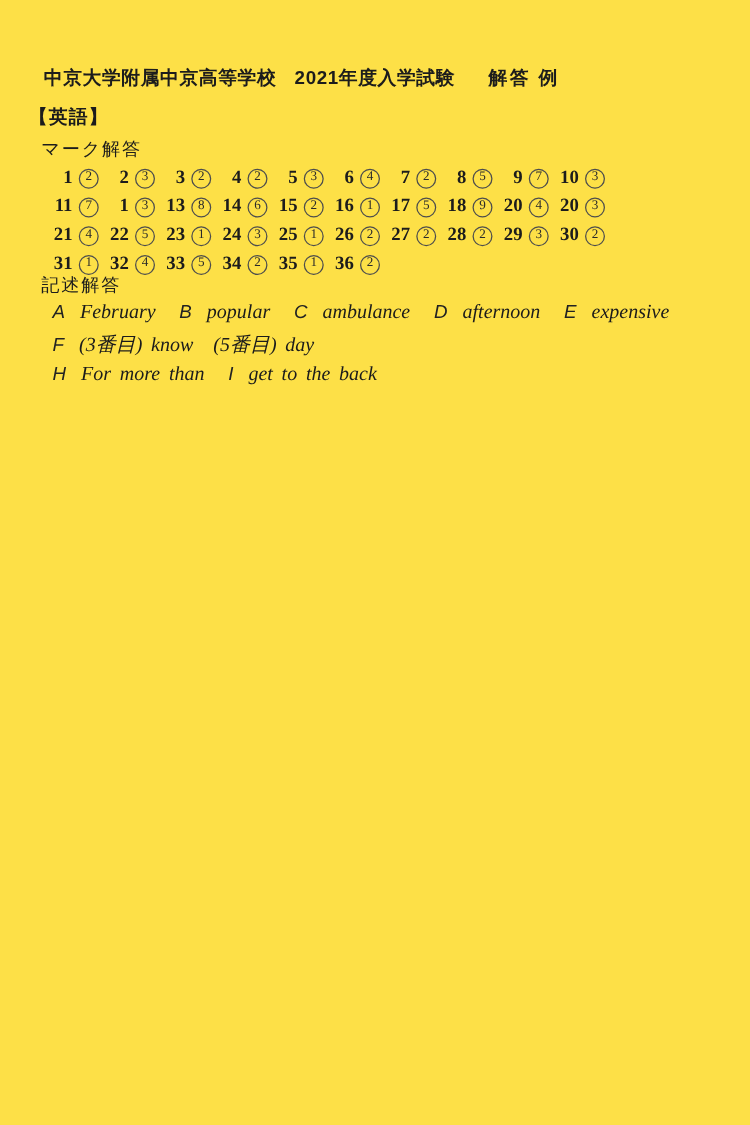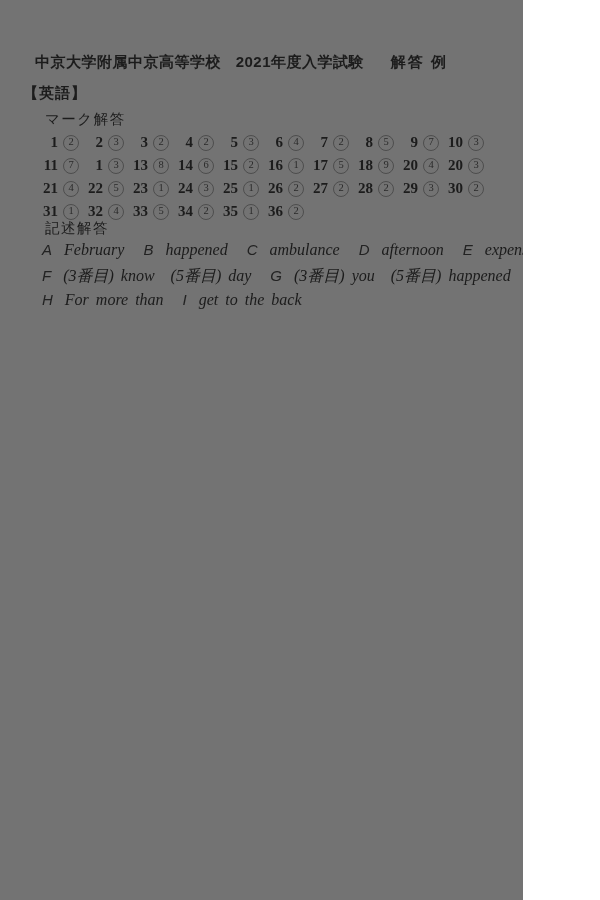--- a/index.html
+++ b/index.html
@@ -1,20 +1,20 @@
 <!DOCTYPE html>
 <html><head>
 <meta charset="utf-8">
 <style>
   html, body { margin: 0; padding: 0; background: #ffffff; }
   .page {
     position: relative;
-    width: 523px;
+    width: 600px;
     height: 900px;
-    background: #737373;
+    background: #fde047;
     color: #1c1c1c;
     overflow: hidden;
   }
   
   .doc-title {
     position: absolute;
     left: 35px;
     top: 53px;
     font-family: "Liberation Sans", sans-serif;
     font-weight: bold;
@@ -36,21 +36,20 @@
     letter-spacing: 1px;
     text-align: right;
   }
 
   
   .section-heading {
     position: absolute;
     font-family: "Liberation Serif", serif;
     font-size: 14.5px;
     letter-spacing: 1.5px;
-    margin-left: 12px;
   }
   .mark-heading    { left: 33px; top: 110px; }
   .written-heading { left: 33px; top: 219px; }
 
   
   .mark-grid {
     position: absolute;
     left: 36px;
     top: 131px;
   }
@@ -282,28 +281,27 @@
           <span class="circ">2</span>
         </span>
       </div>
     </div>
 
   <div class="section-heading written-heading">記述解答</div>
 
   <div class="written-rows">
       <div class="written-row">
         <span class="written-item"><span class="wlabel">A</span><span class="wtext">February</span></span>
-        <span class="written-item"><span class="wlabel">B</span><span class="wtext">happened</span></span>
+        <span class="written-item"><span class="wlabel">B</span><span class="wtext">popular</span></span>
         <span class="written-item"><span class="wlabel">C</span><span class="wtext">ambulance</span></span>
         <span class="written-item"><span class="wlabel">D</span><span class="wtext">afternoon</span></span>
         <span class="written-item"><span class="wlabel">E</span><span class="wtext">expensive</span></span>
       </div>
       <div class="written-row">
         <span class="written-item"><span class="wlabel">F</span><span class="wtext">(3番目) know　(5番目) day</span></span>
-        <span class="written-item"><span class="wlabel">G</span><span class="wtext">(3番目) you　(5番目) happened</span></span>
       </div>
       <div class="written-row">
         <span class="written-item"><span class="wlabel">H</span><span class="wtext">For more than</span></span>
         <span class="written-item"><span class="wlabel">I</span><span class="wtext">get to the back</span></span>
       </div>
     </div>
 
 </div>
 
 </body></html>

